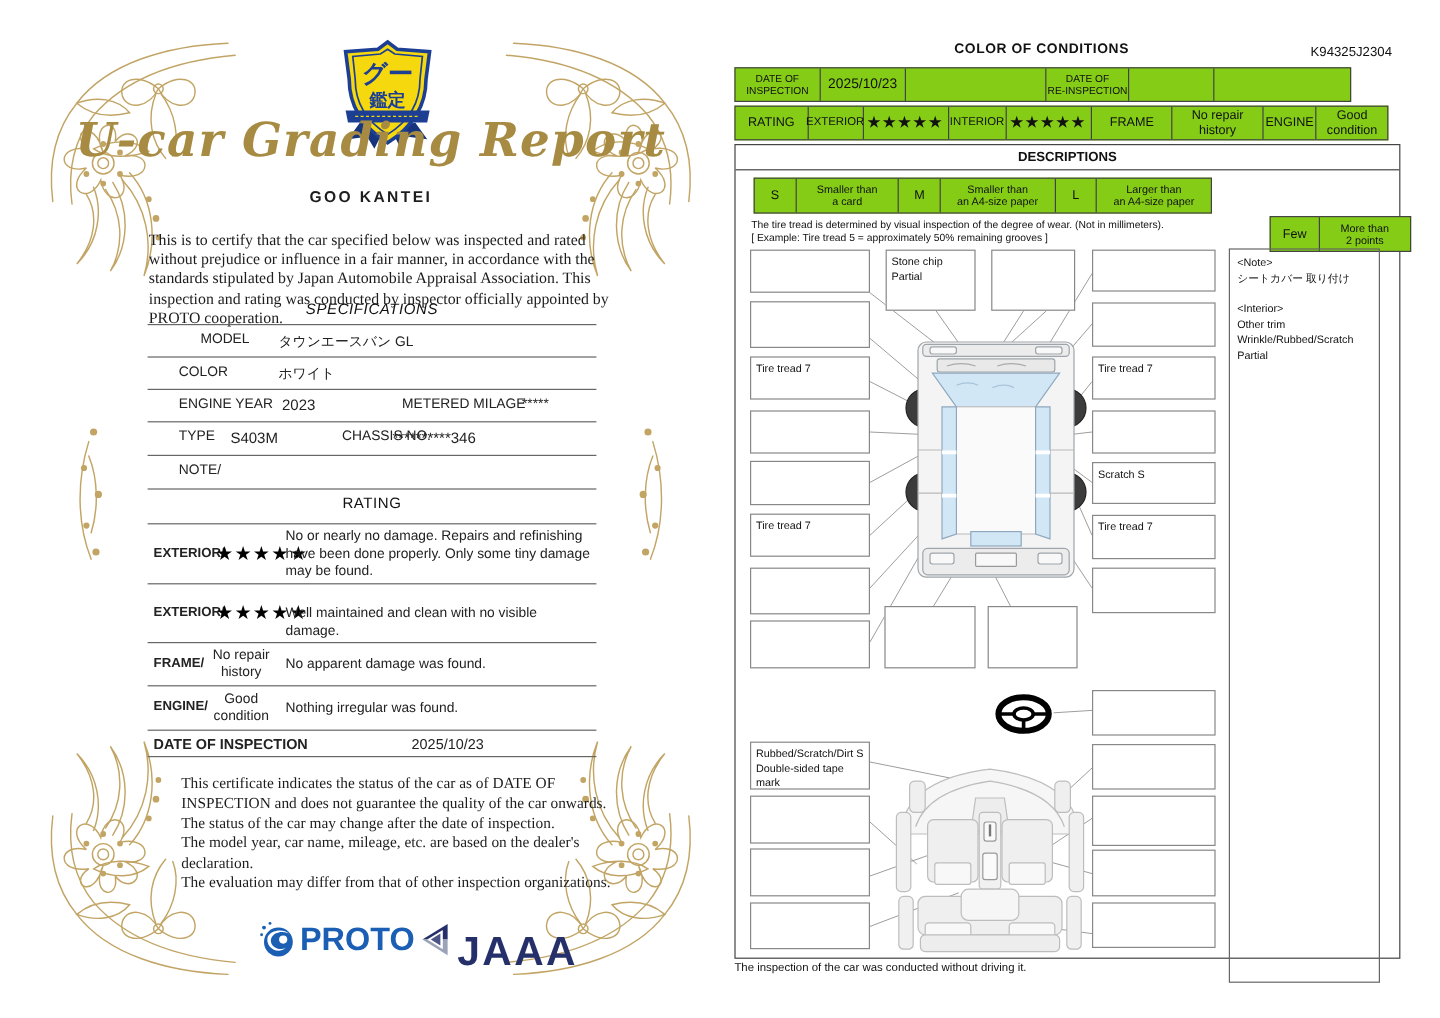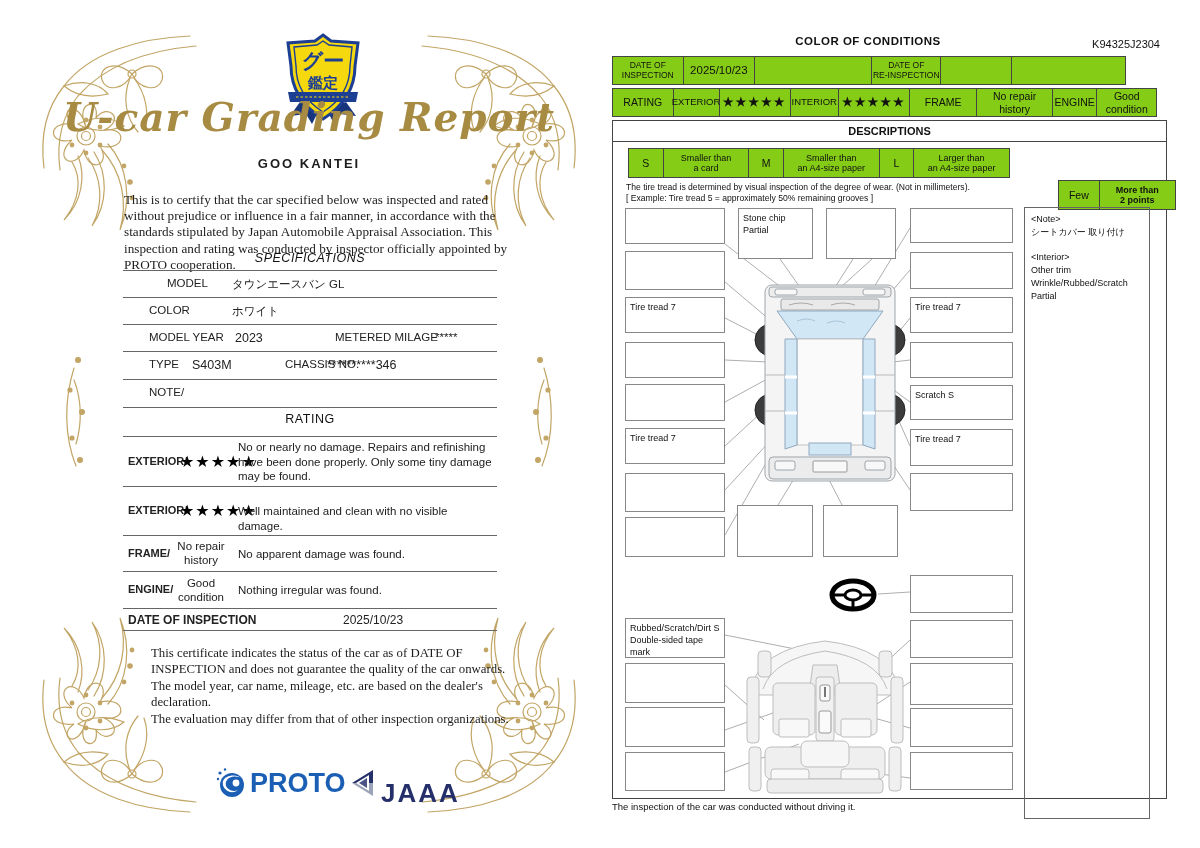--- a/index.html
+++ b/index.html
@@ -26,21 +26,21 @@
   .rate-row .lbl{position:absolute;left:5px;font-size:11px;font-weight:bold;}
   .stars-l{position:absolute;font-size:16px;letter-spacing:1px;color:#000;}
   .rate-txt{position:absolute;left:115px;width:255px;line-height:1.28;}
   .cond-val{position:absolute;left:45px;width:66px;text-align:center;line-height:1.2;white-space:pre-line;}
   .disclaimer{position:absolute;left:131px;top:637px;width:376px;
               font-family:"Liberation Serif",serif;font-size:12.8px;line-height:1.28;color:#1c1c1c;}
   .logos{position:absolute;left:0px;top:753px;width:578px;height:46px;}
   .proto-wrap{position:absolute;left:196px;top:4px;height:36px;display:flex;align-items:center;}
   .proto-text{font-size:27px;font-weight:bold;color:#1b5fb5;letter-spacing:0px;margin-left:4px;}
   .jaaa-wrap{position:absolute;left:330px;top:4px;height:36px;display:flex;align-items:center;}
-  .jaaa-text{font-size:26px;font-weight:bold;color:#25306b;letter-spacing:2px;margin-left:5px;margin-top:20px;}
+  .jaaa-text{font-size:34px;font-weight:bold;color:#25306b;letter-spacing:2px;margin-left:5px;margin-top:20px;}
   
   .page-right{position:absolute;left:610px;top:30px;width:558px;height:800px;font-family:"Liberation Sans",sans-serif;}
   .np-title{position:absolute;left:2px;top:5px;width:512px;text-align:center;
             font-size:11.5px;font-weight:bold;color:#111;letter-spacing:.5px;}
   .np-serial{position:absolute;right:8px;top:8px;font-size:11px;color:#111;}
   .tbl{position:absolute;display:flex;border:1px solid #444;background:#84cc16;}
   .tbl .cell{border-right:1px solid #444;display:flex;align-items:center;justify-content:center;
              text-align:center;font-size:10.5px;color:#111;white-space:pre-line;line-height:1.15;}
   .tbl .cell:last-child{border-right:none;}
   .cell.small{font-size:8.5px;}
@@ -131,21 +131,21 @@
     <div class="spec-table">
       <div class="spec-row">
         <span style="left:44px;">MODEL</span>
         <span style="left:109px;">タウンエースバン GL</span>
       </div>
       <div class="spec-row">
         <span style="left:26px;">COLOR</span>
         <span style="left:109px;">ホワイト</span>
       </div>
       <div class="spec-row">
-        <span style="left:26px;">MODEL YEAR</span>
+        <span style="left:26px;">ENGINE YEAR</span>
         <span style="left:112px;font-size:12.5px;">2023</span>
         <span style="left:212px;">METERED MILAGE</span>
         <span style="left:312px;">*****</span>
       </div>
       <div class="spec-row" style="height:27px;">
         <span style="left:26px;">TYPE</span>
         <span style="left:69px;font-size:12.5px;">S403M</span>
         <span style="left:162px;">CHASSIS NO.</span>
         <span style="left:204px;font-size:12.5px;">**********346</span>
       </div>
@@ -181,20 +181,21 @@
       </div>
       <div class="rate-row" style="height:21px;">
         <div class="lbl" style="top:4px;font-size:12px;">DATE OF INSPECTION</div>
         <div style="position:absolute;left:220px;top:4px;font-size:12px;">2025/10/23</div>
       </div>
     </div>
 
     <div class="disclaimer">
       <div>This certificate indicates the status of the car as of DATE OF</div>
       <div>INSPECTION and does not guarantee the quality of the car onwards.</div>
+      <div>The status of the car may change after the date of inspection.</div>
       <div>The model year, car name, mileage, etc. are based on the dealer's</div>
       <div>declaration.</div>
       <div>The evaluation may differ from that of other inspection organizations.</div>
     </div>
 
     <div class="logos">
       <div class="proto-wrap">
         <svg width="30" height="32" viewBox="0 0 30 32">
           <circle cx="4" cy="6" r="1.6" fill="#1b5fb5"></circle>
           <circle cx="9" cy="2.5" r="1.2" fill="#1b5fb5"></circle>
@@ -258,21 +259,21 @@
       <div class="cell" style="width:34px;">M</div>
       <div class="cell small" style="width:96px;font-size:9px;">Smaller than
 an A4-size paper</div>
       <div class="cell" style="width:34px;">L</div>
       <div class="cell small" style="width:96px;font-size:9px;">Larger than
 an A4-size paper</div>
     </div>
 
     <div class="tbl" style="left:448px;top:118px;width:116px;height:28px;margin-top:32px;">
       <div class="cell" style="width:40px;">Few</div>
-      <div class="cell small" style="width:76px;font-size:9px;font-weight:bold;">More than
+      <div class="cell small" style="width:76px;font-size:9px;">More than
 2 points</div>
     </div>
 
     <div class="tire-note" style="top:152px;">The tire tread is determined by visual inspection of the degree of wear. (Not in millimeters).</div>
     <div class="tire-note" style="top:163px;">[ Example: Tire tread 5 = approximately 50% remaining grooves ]</div>
 
     <svg class="lines-svg" style="left:0;top:0;width:558px;height:800px;pointer-events:none;" viewBox="0 0 558 800">
       <g stroke="#999" stroke-width="0.8" fill="none">
         <line x1="115" y1="214" x2="203" y2="282"></line>
         <line x1="115" y1="252" x2="186" y2="312"></line>

